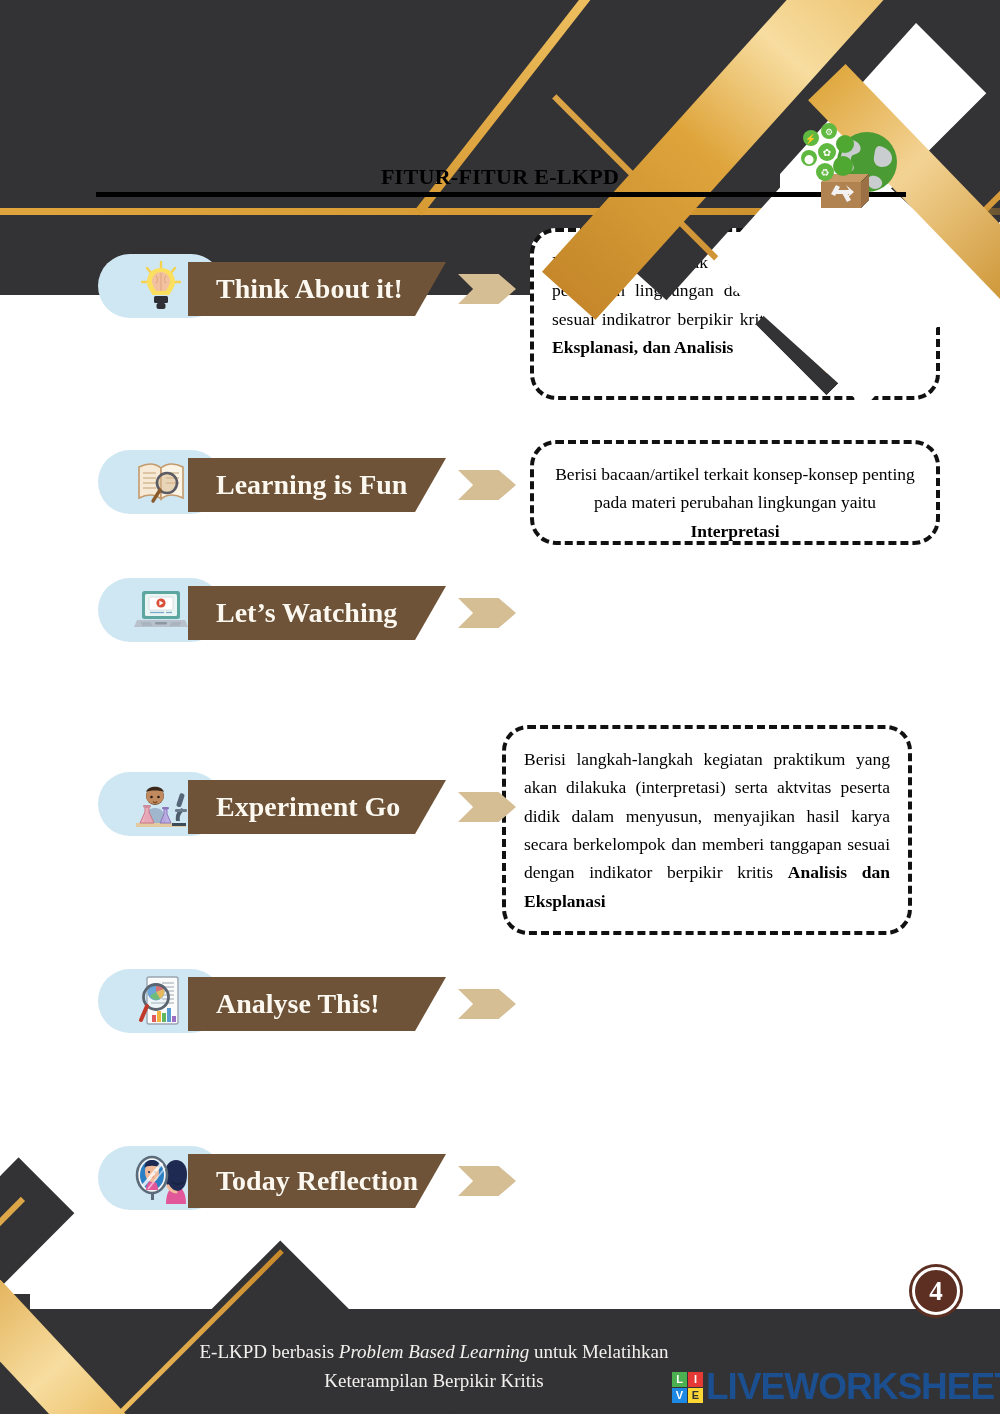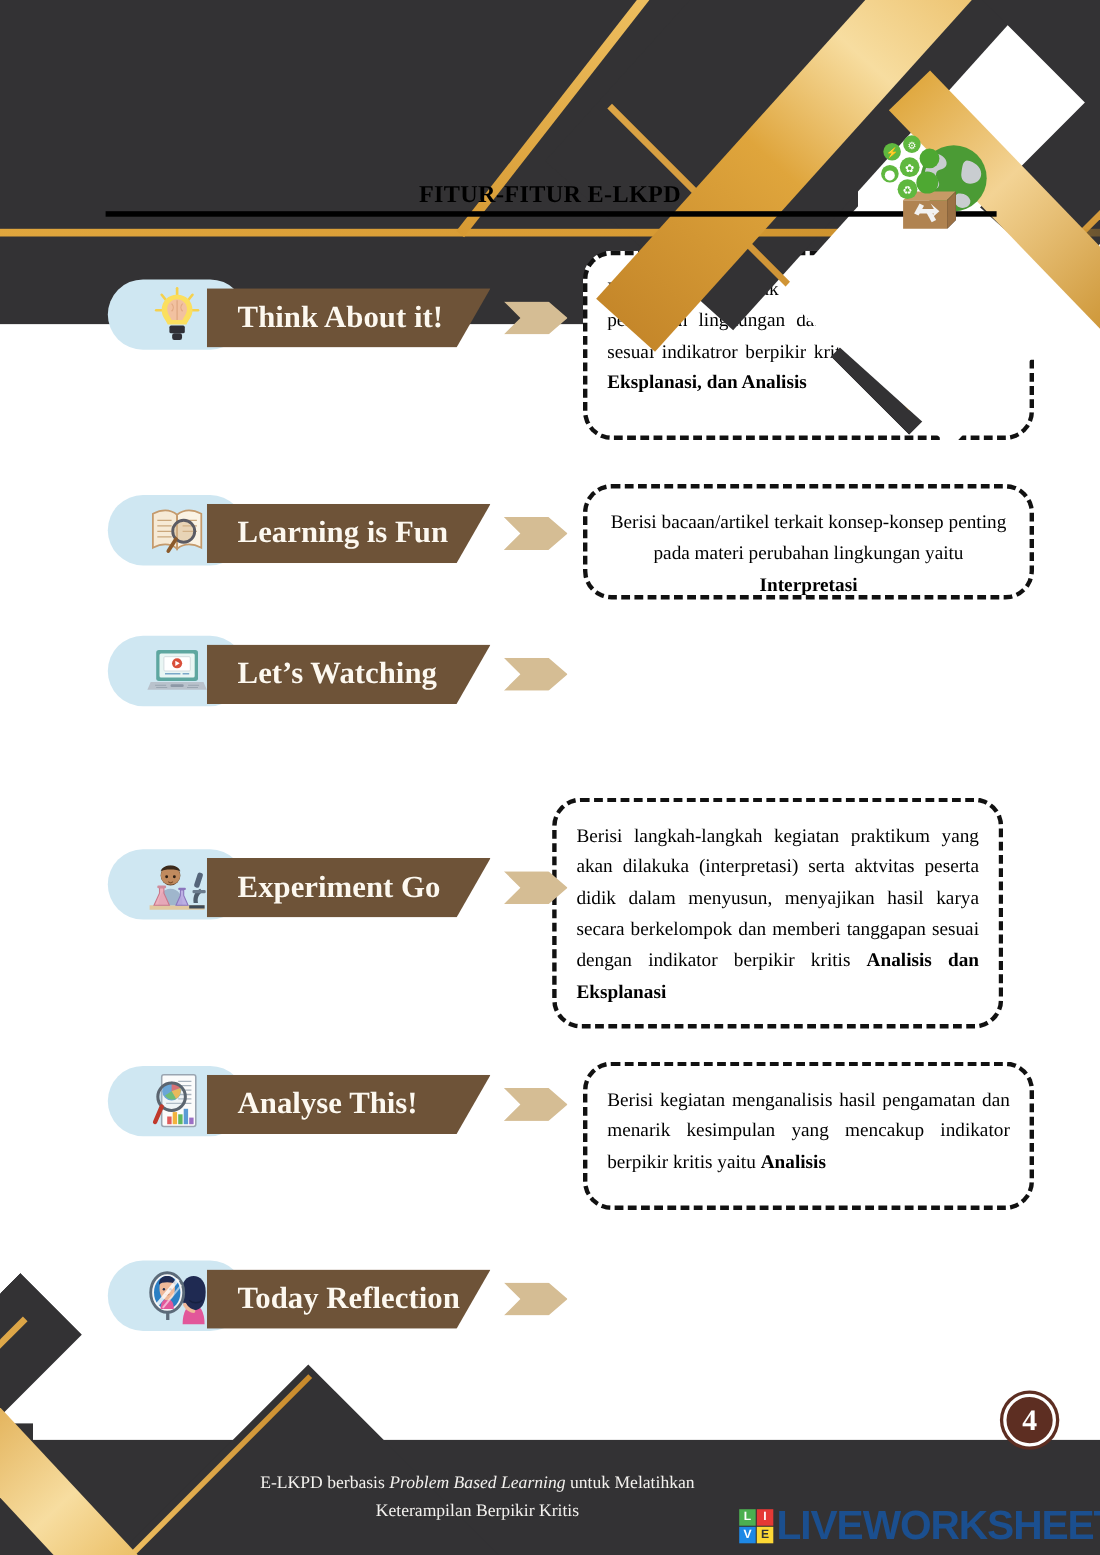--- a/index.html
+++ b/index.html
@@ -213,21 +213,21 @@
     box-shadow: 0 0 0 3px #5d2e22;
     display: flex; align-items: center; justify-content: center;
     color: #fff; font-size: 27px; font-weight: bold;
     z-index: 20;
   }
 
   
   .footer-text {
     position: absolute; left: 0; top: 1337px; width: 868px;
     text-align: center; color: #f3f1ee;
-    font-size: 16px; line-height: 1.55;
+    font-size: 19px; line-height: 1.55;
     z-index: 12;
   }
   .footer-text i { font-style: italic; }
 
   
   .watermark {
     position: absolute; left: 672px; top: 1366px;
     z-index: 30; display: flex; align-items: center;
     pointer-events: none;
   }
@@ -464,23 +464,20 @@
             <line x1="9" y1="31" x2="3" y2="45" stroke="#c0392b" stroke-width="4" stroke-linecap="round"></line>
           </svg>
         </div>
       </div>
       <div class="banner-ribbon">
         <span class="banner-label">Analyse This!</span>
       </div>
       <div class="banner-arrow"></div>
     </div>
   </div>
-  <div class="desc-box" style="left:530px; top:965px; width:410px; height:135px;">
-    <span>Berisi kegiatan menganalisis hasil pengamatan dan menarik kesimpulan yang mencakup indikator berpikir kritis yaitu </span><b>Analisis</b>
-  </div>
 
   <div class="row" style="left:98px; top:1154px; width:430px; height:60px;">
     <div class="banner">
       <div class="banner-icon-pill">
         <div class="glyph">
           <svg width="58" height="52" viewBox="0 0 58 52">
 
             <path d="M34 52c0-11 4-18 10-18s10 7 10 18z" fill="#e2579a"></path>
             <path d="M33 22c0-9 5-14 11-14s11 5 11 14c0 11-4 17-11 17s-11-6-11-17z" fill="#1f2a52"></path>
             <path d="M40 30c3 3 9 3 12 0" stroke="#16203f" stroke-width="1.3" fill="none"></path>

